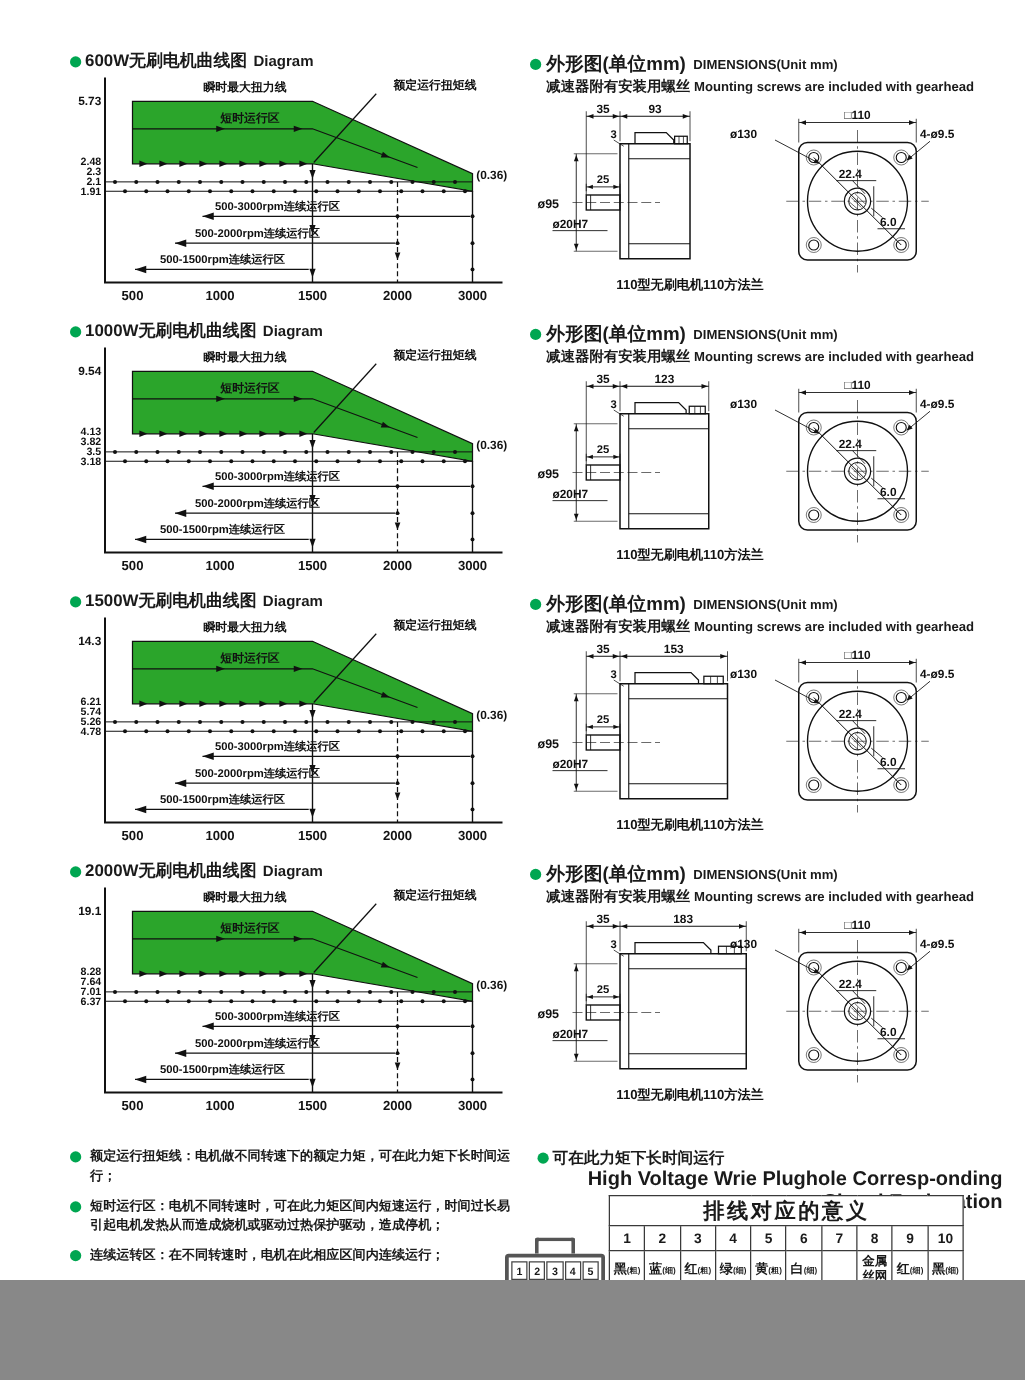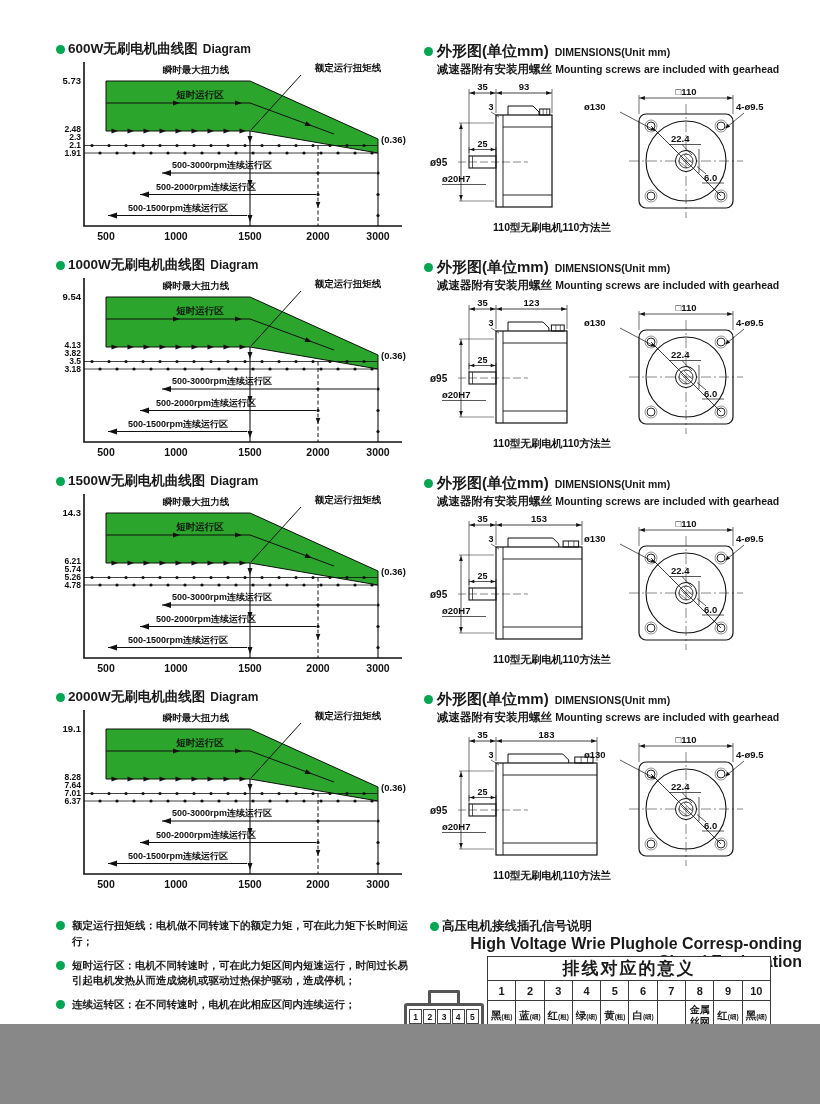--- a/index.html
+++ b/index.html
@@ -796,21 +796,21 @@
     </div>
     <div class="note">
       <span class="dot"></span>
       <span>连续运转区：在不同转速时，电机在此相应区间内连续运行；</span>
     </div>
   </div>
 
   <div class="wiring-head">
     <div class="w-title">
       <span class="dot"></span>
-      <span>高压电机接线插孔信号说明</span>
+      <span>可在此力矩下长时间运行</span>
     </div>
     <div class="w-sub">High Voltage Wrie Plughole Corresp-onding Signal Explanation</div>
   </div>
 
   <div class="conn">
     <div class="conn-tab"></div>
     <div class="conn-body" id="conn-body">
         <div class="conn-cell">1</div>
         <div class="conn-cell">2</div>
         <div class="conn-cell">3</div>

